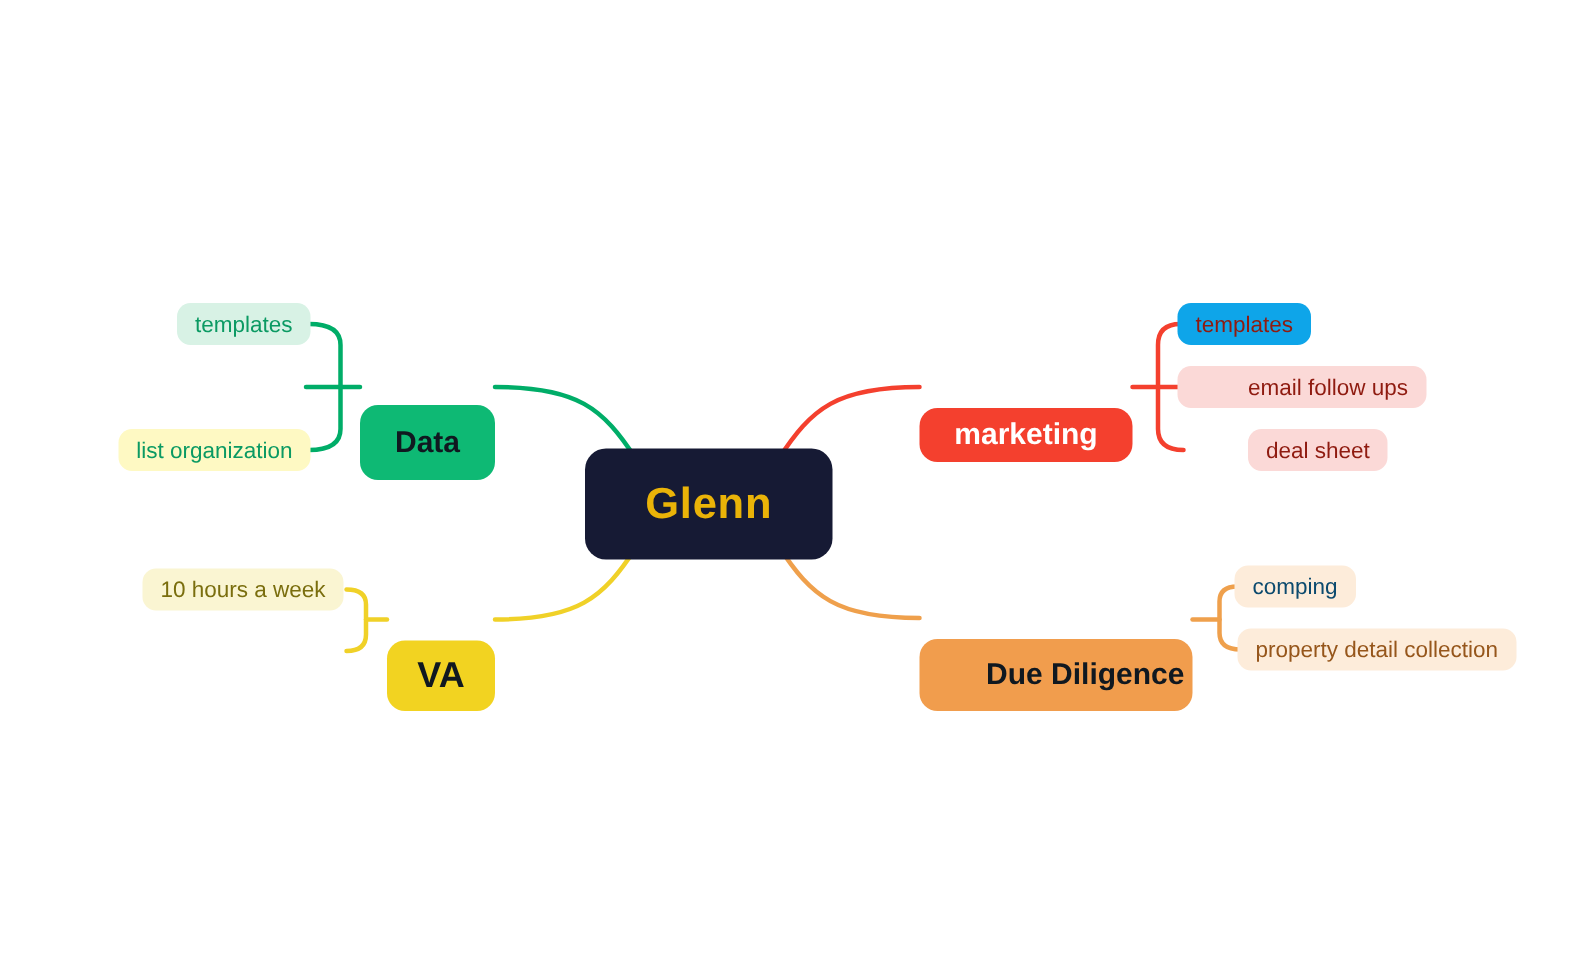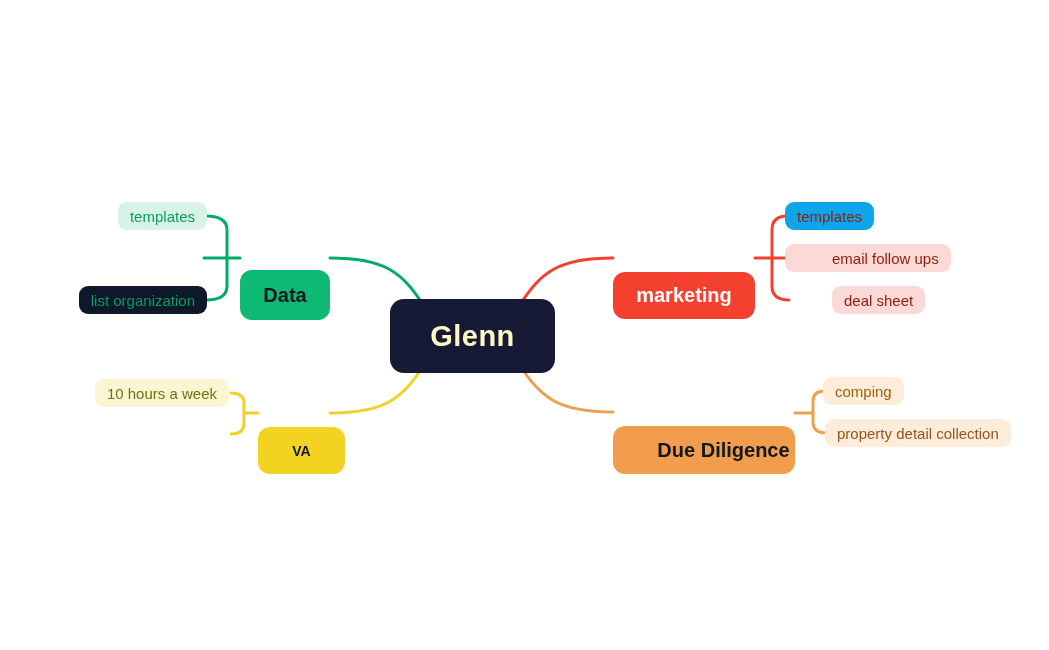--- a/index.html
+++ b/index.html
@@ -41,22 +41,22 @@
   }
   .child-node {
     height: 28px;
     border-radius: 9px;
     padding: 0 12px;
     font-size: 15px;
     font-weight: 500;
   }
   
   .p-data      { left: 240px; top: 233px; width: 90px;  height: 50px; }
-  .p-marketing { left: 613px; top: 235px; width: 142px; height: 47px; }
-  .p-va        { left: 258px; top: 390px; width: 87px;  height: 47px; font-size: 14px; font-weight: 700; }
+  .p-marketing { left: 613px; top: 235px; width: 142px; height: 36px; }
+  .p-va        { left: 258px; top: 390px; width: 72px;  height: 47px; font-size: 24px; font-weight: 700; }
   .p-dd        { left: 613px; top: 389px; width: 182px; height: 48px; }
   
   .c-scrubbing  { right: 842px; top: 202px; }
   .c-absorption { right: 842px; top: 244px; }
   .c-listorg    { right: 842px; top: 286px; }
   .c-hours      { right: 820px; top: 379px; }
   .c-bonus      { right: 820px; top: 420px; }
   .c-templates  { left: 785px; top: 202px; }
   .c-email      { left: 785px; top: 244px; padding-left: 47px; }
   .c-dealsheet  { left: 832px; top: 286px; }
@@ -80,31 +80,31 @@
 
     <path d="M 330 413 C 385 413 402 399 424 365" stroke="#f0d128"></path>
     <path d="M 231 393 Q 244 393 244 403 L 244 423 Q 244 434 231 434" stroke="#f0d128"></path>
     <path d="M 244 413 L 258 413" stroke="#f0d128"></path>
 
     <path d="M 613 412 C 558 412 541 398 519 364" stroke="#efa04c"></path>
     <path d="M 825 391 Q 813 391 813 401 L 813 422 Q 813 433 827 433" stroke="#efa04c"></path>
     <path d="M 795 413 L 813 413" stroke="#efa04c"></path>
   </svg>
 
-  <div class="node center-node" style="background: rgb(22, 26, 52); color: #fef9c3;">Glenn</div>
+  <div class="node center-node" style="background: rgb(22, 26, 52); color: #eab308;">Glenn</div>
 
   <div class="node parent-node p-data" style="background: rgb(14, 185, 116); color: rgb(16, 24, 32);">Data</div>
   <div class="node child-node c-scrubbing" style="background: rgb(216, 242, 229); color: rgb(11, 154, 99);">templates</div>
-  <div class="node child-node c-listorg" style="background: #0f172a; color: rgb(11, 154, 99); text-align: right;">list organization</div>
+  <div class="node child-node c-listorg" style="background: #fef9c3; color: rgb(11, 154, 99); text-align: right;">list organization</div>
 
   <div class="node parent-node p-marketing" style="background: rgb(244, 64, 46); color: rgb(255, 255, 255);">marketing</div>
   <div class="node child-node c-templates" style="background: #0ea5e9; color: rgb(143, 27, 16);">templates</div>
   <div class="node child-node c-email" style="background: rgb(251, 217, 215); color: rgb(143, 27, 16);">email follow ups</div>
   <div class="node child-node c-dealsheet" style="background: rgb(251, 217, 215); color: rgb(143, 27, 16);">deal sheet</div>
 
   <div class="node parent-node p-va" style="background: rgb(242, 211, 33); color: rgb(16, 24, 32);">VA</div>
   <div class="node child-node c-hours" style="background: rgb(250, 245, 210); color: rgb(122, 110, 14);">10 hours a week</div>
 
   <div class="node parent-node p-dd" style="background: rgb(241, 157, 77); color: rgb(16, 24, 32); padding-left: 39px;">Due Diligence</div>
-  <div class="node child-node c-comping" style="background: rgb(253, 236, 218); color: #a16207;">comping</div>
+  <div class="node child-node c-comping" style="background: rgb(253, 236, 218); color: #0c4a6e;">comping</div>
   <div class="node child-node c-property" style="background: rgb(253, 236, 218); color: rgb(150, 86, 27);">property detail collection</div>
 
 </div>
 
 </body></html>

